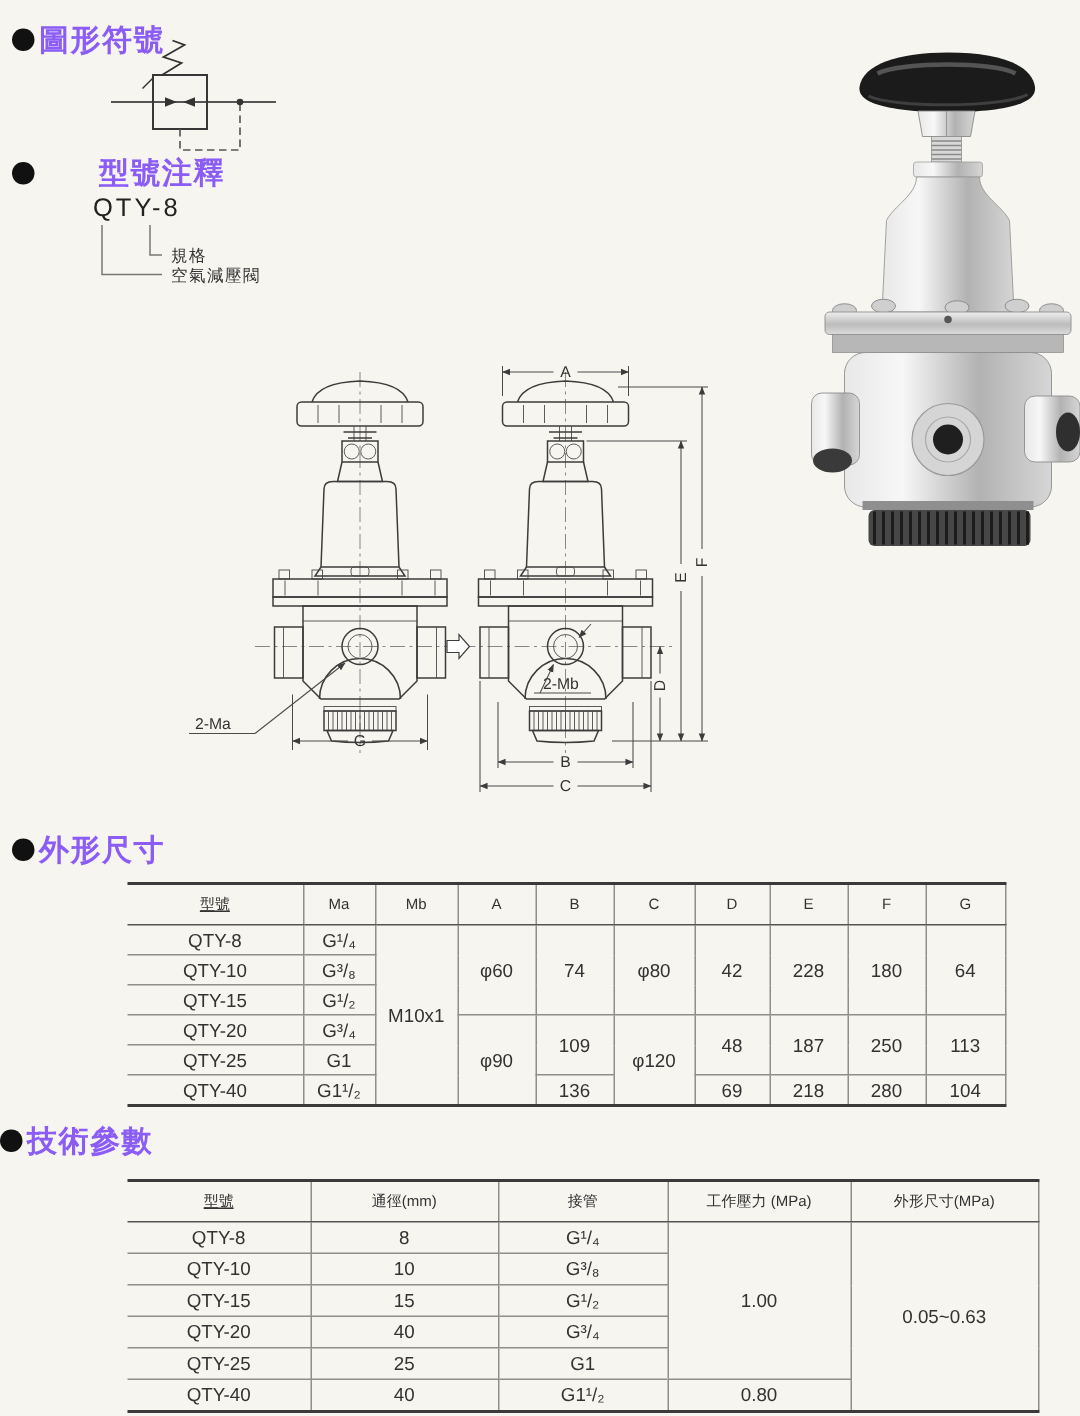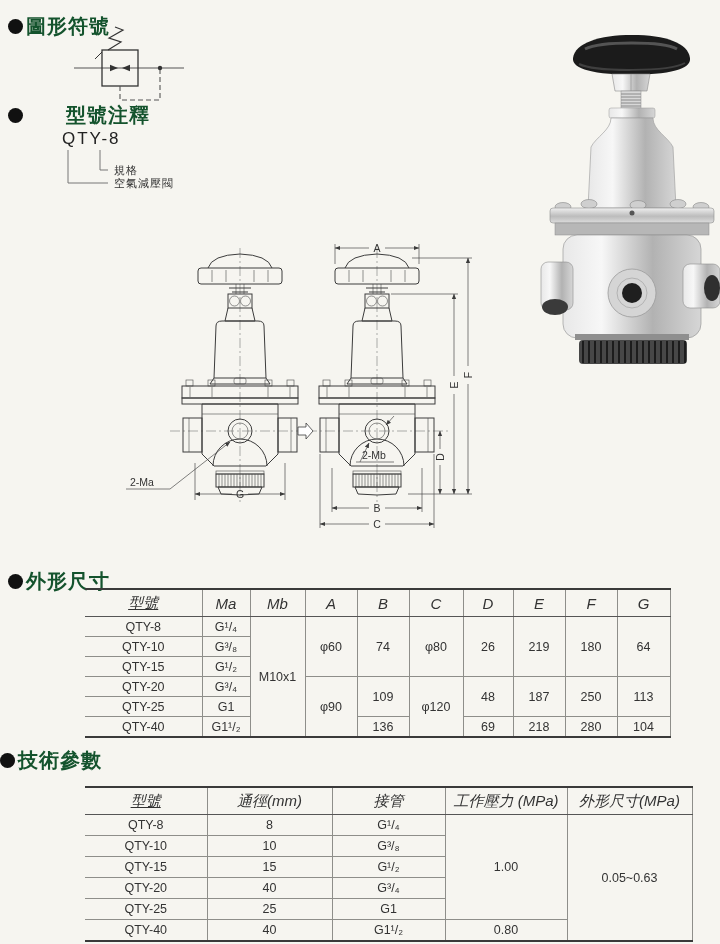--- a/index.html
+++ b/index.html
@@ -4,60 +4,60 @@
 <style>
   html,body{margin:0;padding:0;}
   body{
     width:720px;height:944px;position:relative;
     background:#f6f5f0;
     font-family:"Liberation Sans","DejaVu Sans",sans-serif;
     color:#2b2b2b;overflow:hidden;
   }
   .sec-header{
     position:absolute;display:flex;align-items:center;gap:3px;
-    font-weight:bold;font-size:20px;color:#14532d;letter-spacing:1px;
+    font-weight:bold;font-size:20px;color:#8b5cf6;letter-spacing:1px;
   }
   .bullet{width:15px;height:15px;border-radius:50%;background:#111;flex:0 0 auto;}
   .model-code{
     position:absolute;left:62px;top:129px;font-size:17px;letter-spacing:2px;color:#222;
   }
   .callout{position:absolute;font-size:11px;color:#333;letter-spacing:1px;}
   svg{position:absolute;}
   .dwg{stroke:#3c3c3c;fill:none;stroke-width:1;}
   .dwg-thin{stroke:#4a4a4a;fill:none;stroke-width:.6;}
   .dim{stroke:#4a4a4a;fill:none;stroke-width:.7;}
   .cl{stroke:#7a7a7a;fill:none;stroke-width:.6;stroke-dasharray:10 3 2 3;}
   .dimtext{font-family:"Liberation Sans",sans-serif;font-size:10.5px;fill:#333;}
   table{border-collapse:collapse;table-layout:fixed;position:absolute;
         font-size:12.5px;color:#333;background:transparent;
         border-top:2px solid #3a3a3a;border-bottom:2px solid #3a3a3a;}
   th,td{border-right:1px solid #8e8e8a;border-bottom:1px solid #8e8e8a;
         text-align:center;vertical-align:middle;padding:0;font-weight:normal;
         overflow:hidden;white-space:nowrap;}
-  thead th{border-bottom:1.5px solid #555;font-size:15px;font-style:italic;}
+  thead th{border-bottom:1.5px solid #555;font-size:10px;}
   .u{text-decoration:underline;}
   #table-dimensions{left:85px;top:588px;width:585px;}
   #table-dimensions thead th{height:26px;}
   #table-dimensions td{height:19px;}
   #table-specs{left:85px;top:786px;width:607px;}
   #table-specs thead th{height:26px;}
   #table-specs td{height:20px;}
 </style>
 </head>
 <body>
 
 <div class="sec-header" style="left:8px;top:13px;">
   <span class="bullet"></span>
   <span>圖形符號</span>
 </div>
 <div class="sec-header" style="left:8px;top:102px;gap:43px;">
   <span class="bullet"></span>
   <span>型號注釋</span>
 </div>
-<div class="sec-header" style="left:8px;top:553px;margin-top:15px;">
+<div class="sec-header" style="left:8px;top:553px;">
   <span class="bullet"></span>
   <span>外形尺寸</span>
 </div>
 <div class="sec-header" style="left:0;top:747px;">
   <span class="bullet"></span>
   <span>技術參數</span>
 </div>
 
 <svg style="left:72px;top:26px;" width="120" height="85" viewBox="0 0 120 85">
   <line x1="2" y1="42" x2="112" y2="42" stroke="#555" stroke-width="1.2"></line>
@@ -377,22 +377,22 @@
     </tr>
   </thead>
   <tbody>
     <tr>
       <td>QTY-8</td>
       <td>G¹/₄</td>
       <td rowspan="6">M10x1</td>
       <td rowspan="3">φ60</td>
       <td rowspan="3">74</td>
       <td rowspan="3">φ80</td>
-      <td rowspan="3">26</td>
-      <td rowspan="3">219</td>
+      <td rowspan="3">42</td>
+      <td rowspan="3">228</td>
       <td rowspan="3">180</td>
       <td rowspan="3">64</td>
     </tr>
     <tr>
       <td>QTY-10</td>
       <td>G³/₈</td>
     </tr>
     <tr>
       <td>QTY-15</td>
       <td>G¹/₂</td>

